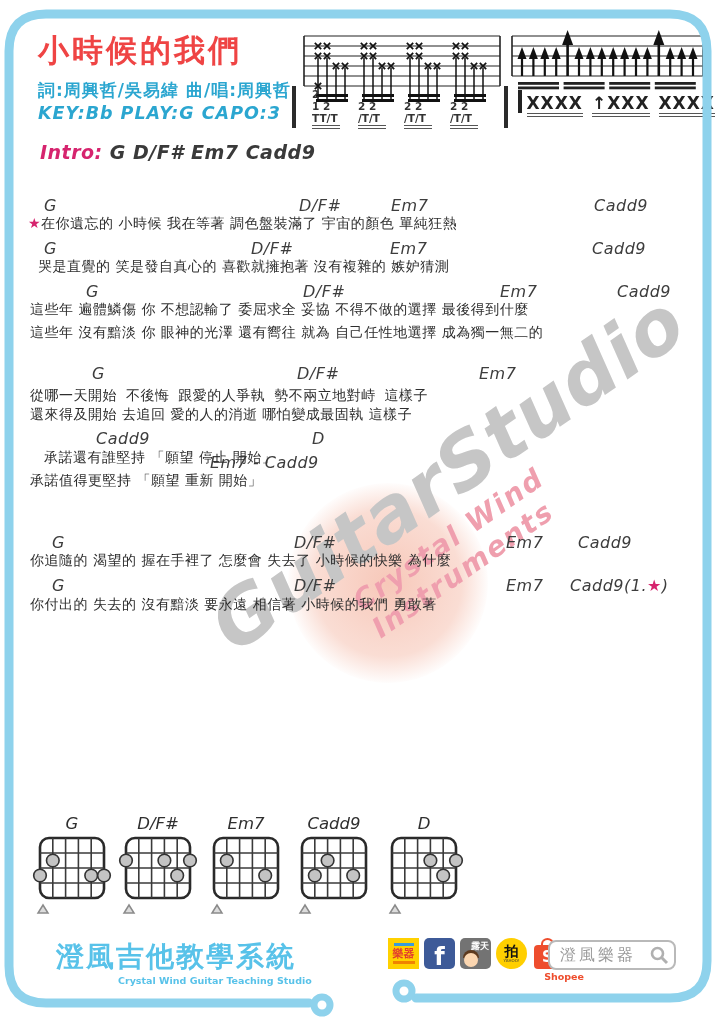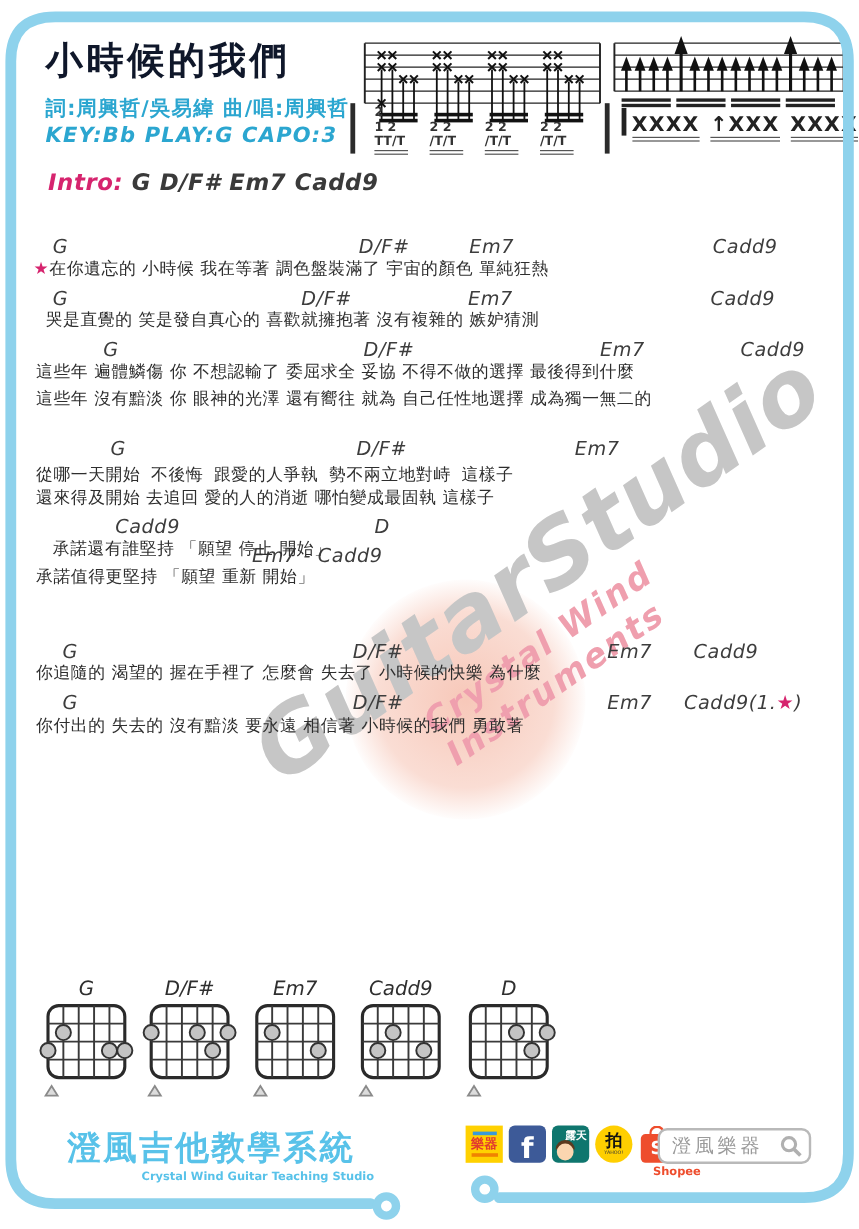--- a/index.html
+++ b/index.html
@@ -1,21 +1,21 @@
 <!DOCTYPE html>
 <html><head>
 <meta charset="utf-8">
 <style>
   html,body{margin:0;padding:0;background:#fff;}
   .page{position:relative;width:716px;height:1024px;background:#ffffff;overflow:hidden;
         font-family:"DejaVu Sans","Liberation Sans",sans-serif;}
   .frame-svg{position:absolute;left:0;top:0;z-index:5;pointer-events:none;}
 
   
-  .title{position:absolute;left:38px;top:30px;font-size:31px;font-weight:bold;color:#0f172a;
+  .title{position:absolute;left:38px;top:30px;font-size:31px;font-weight:bold;color:#ef4444;
          letter-spacing:3px;z-index:2;}
   .credits{position:absolute;left:38px;top:79px;font-size:17px;font-weight:bold;color:#2ba6d0;
            letter-spacing:1px;z-index:2;}
   .keyline{position:absolute;left:38px;top:103px;font-size:17.5px;font-weight:bold;font-style:italic;
            color:#2ba6d0;letter-spacing:1px;z-index:2;}
   .introline{position:absolute;left:40px;top:141px;font-size:19px;font-style:italic;font-weight:bold;
              color:#3a3a3a;z-index:2;letter-spacing:.5px;}
   .introline .label{color:#d6246e;}
 
   
@@ -59,21 +59,21 @@
            letter-spacing:2px;z-index:6;}
   .logo-en{position:absolute;left:118px;top:975px;font-size:9.5px;font-weight:bold;color:#58c2e9;z-index:6;}
   .icons{position:absolute;left:388px;top:938px;display:flex;gap:5px;z-index:6;}
   .ic{width:31px;height:31px;box-sizing:border-box;}
   .ic-store{background:#ffd100;display:flex;flex-direction:column;align-items:center;justify-content:center;}
   .ic-store .t{font-size:11px;font-weight:bold;color:#e23b2e;line-height:1;}
   .ic-store .b1{width:20px;height:3px;background:#3a9bd8;margin-bottom:2px;}
   .ic-store .b2{width:22px;height:3px;background:#f08300;margin-top:2px;}
   .ic-fb{background:#3d5a98;border-radius:5px;color:#fff;font-weight:bold;font-size:24px;
          display:flex;align-items:flex-end;justify-content:center;line-height:.95;}
-  .ic-ruten{background:#0f766e;border-radius:5px;position:relative;overflow:hidden;}
+  .ic-ruten{background:#737373;border-radius:5px;position:relative;overflow:hidden;}
   .ic-ruten .t{position:absolute;right:2px;top:2px;font-size:9px;font-weight:bold;color:#fff;}
   .ic-ruten .face{position:absolute;left:4px;bottom:2px;width:14px;height:14px;border-radius:50%;background:#fbd6b0;}
   .ic-ruten .hair{position:absolute;left:3px;bottom:11px;width:16px;height:8px;border-radius:8px 8px 0 0;background:#5d3a1e;}
   .ic-yahoo{background:#ffcf00;border-radius:50%;display:flex;flex-direction:column;align-items:center;justify-content:center;}
   .ic-yahoo .t{font-size:14px;font-weight:bold;color:#111;line-height:1;}
   .ic-yahoo .s{font-size:4px;color:#333;line-height:1;margin-top:1px;}
   .ic-shopee{position:relative;width:31px;height:31px;}
   .ic-shopee .handle{position:absolute;left:9px;top:0;width:13px;height:12px;border:2.5px solid #ee4d2d;
                      border-radius:50% 50% 0 0;border-bottom:none;box-sizing:border-box;}
   .ic-shopee .bag{position:absolute;left:2px;top:7px;width:27px;height:24px;background:#ee4d2d;border-radius:4px;

